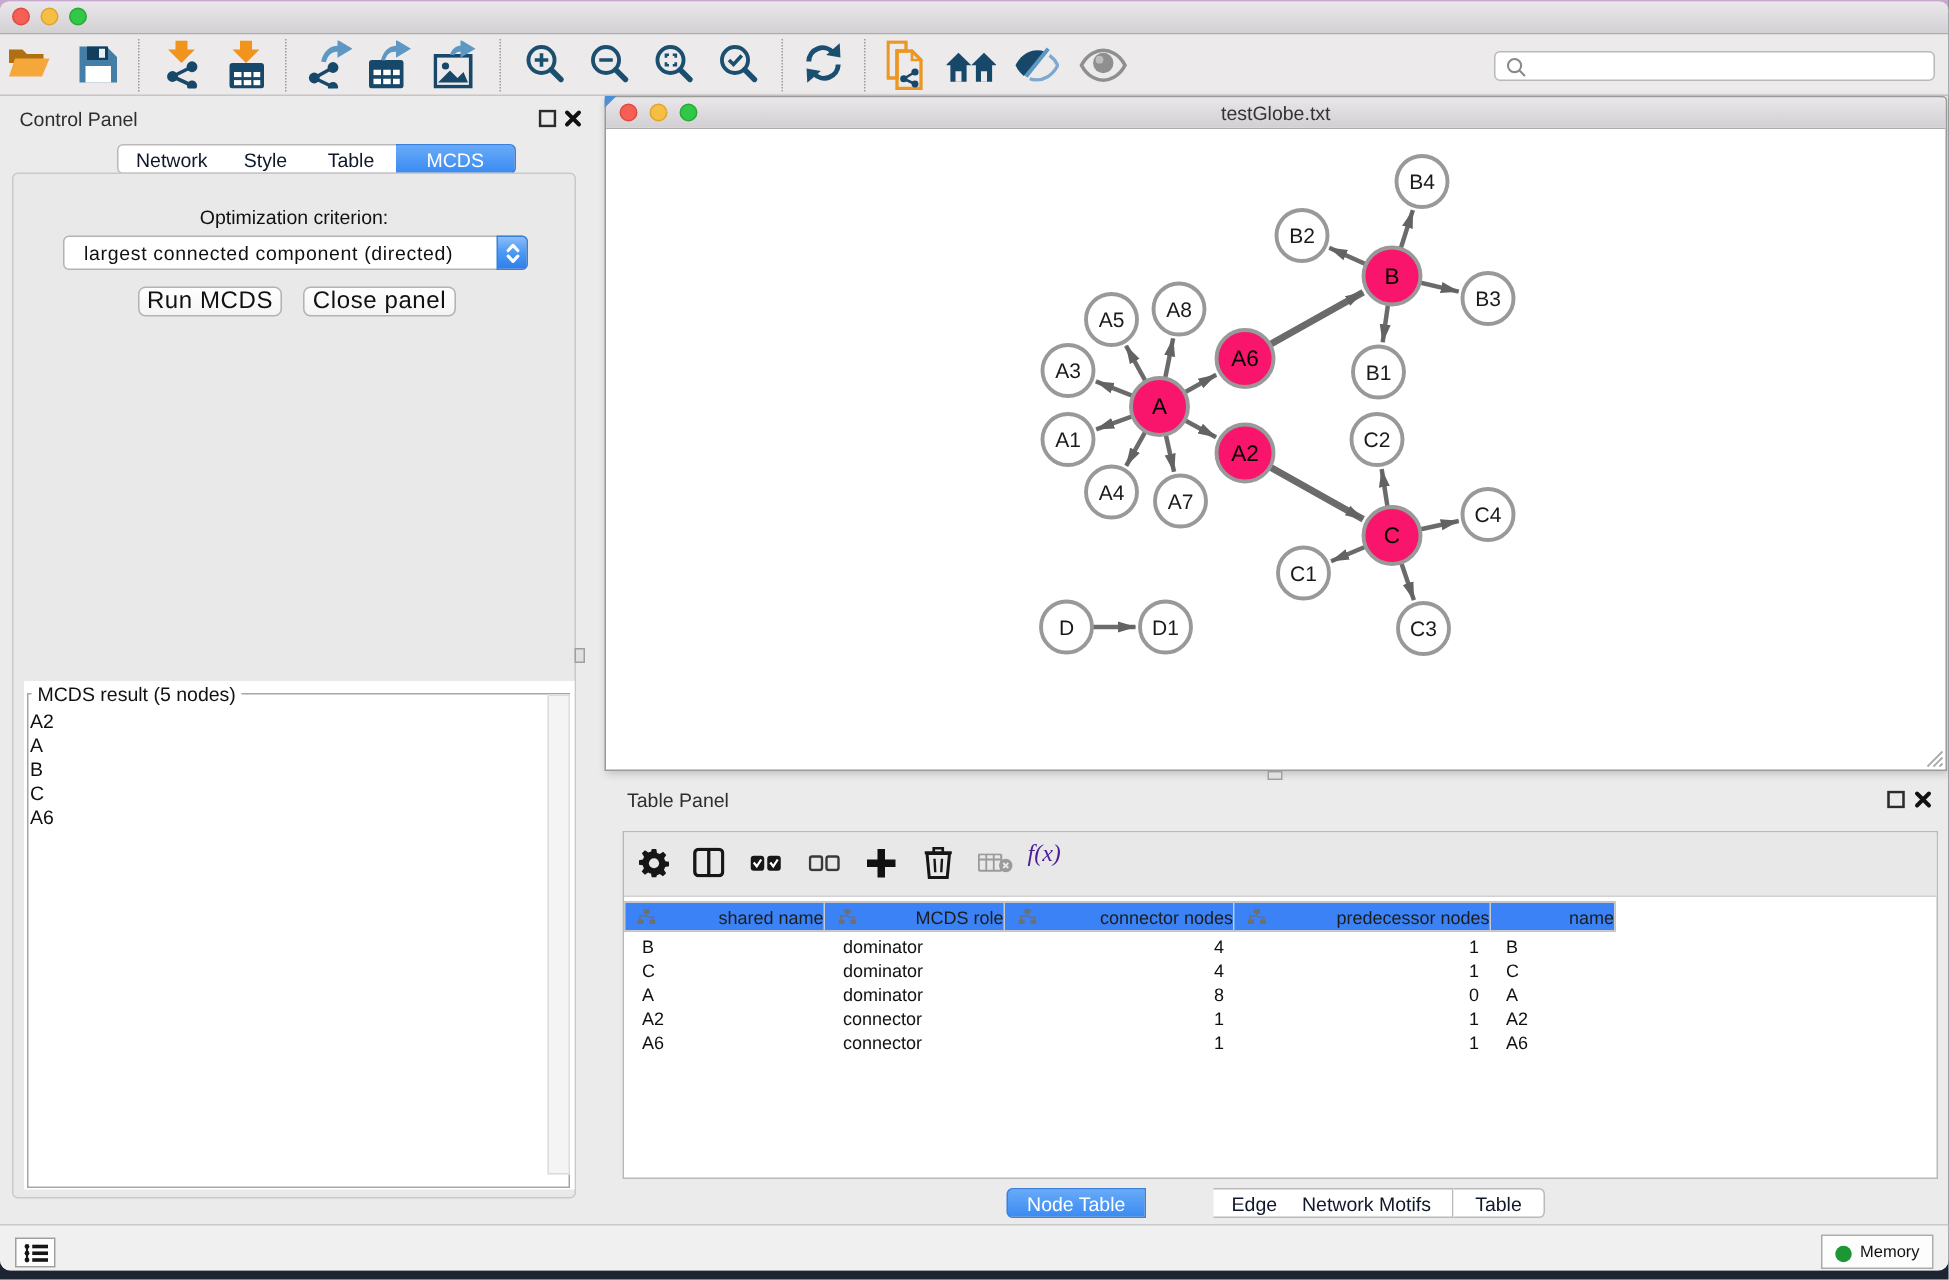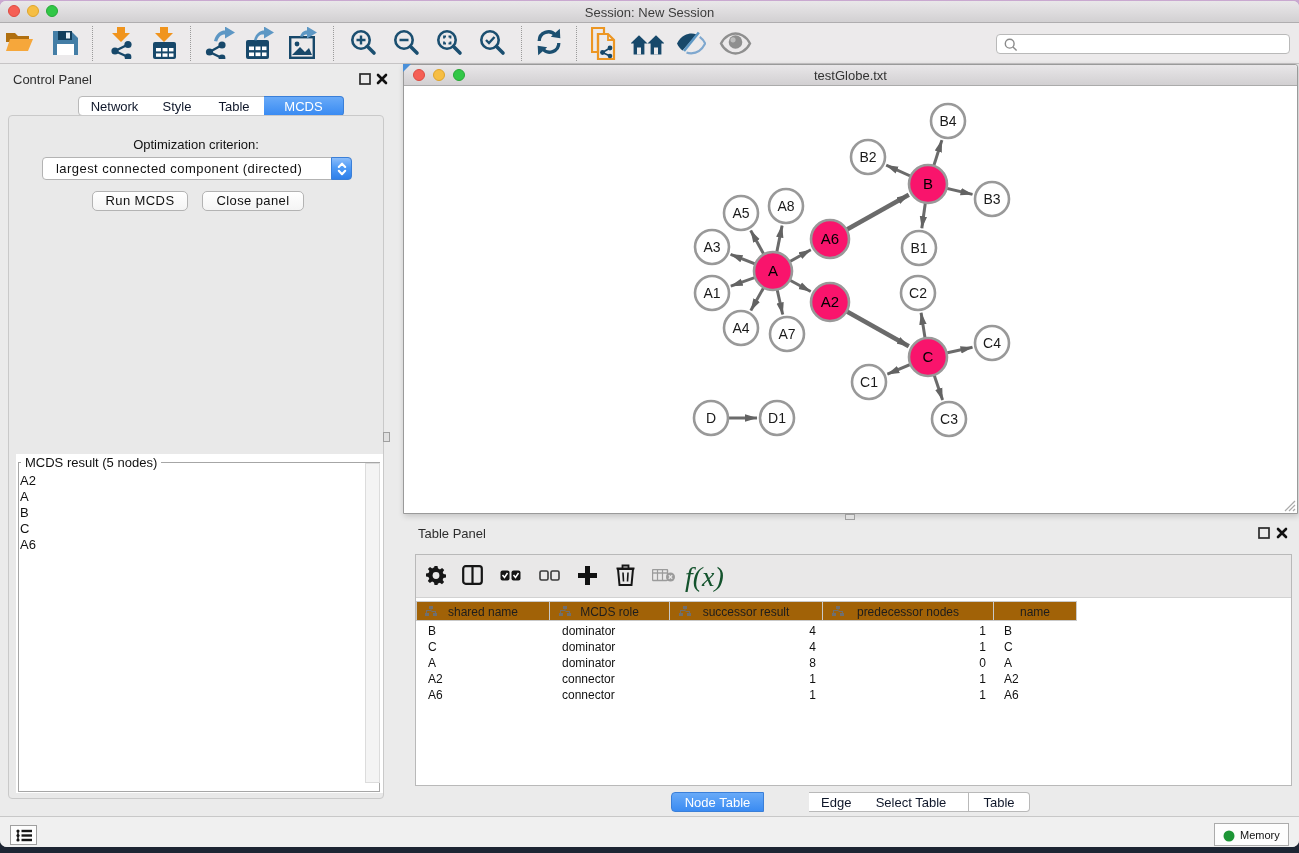--- a/index.html
+++ b/index.html
@@ -17,52 +17,51 @@
 .tbi { position:absolute; top:27px; }
 #searchbox { position:absolute; left:996px; top:11px; width:294px; height:20px; background:#fff; border:1px solid #b9b9b9; border-radius:4px; }
 
 .ptitle { position:absolute; font-size:13px; color:#2e2e2e;text-align:right; }
 .tabrow span { position:absolute; height:20px; line-height:20px; text-align:center; font-size:13px; color:#0f172a; background:#fff; border:1px solid #b9b9b9; }
 .tabrow span.sel { background:linear-gradient(180deg,#68aaf8 0%,#3a8bf2 100%); color:#fff; border-color:#3a7fd8; }
 #cpanel { position:absolute; left:8px; top:114px; width:376px; height:684px; background:#e9e9e9; border:1px solid #c9c9c9; border-radius:4px; }
 #optlabel { position:absolute; left:8px; top:136px; width:376px; text-align:center; font-size:13px; color:#111; }
 #dropdown { position:absolute; left:42px; top:156px; width:310px; height:23px; background:#fff; border:1px solid #b3b3b3; border-radius:4px; font-size:13px; letter-spacing:0.45px; color:#111; line-height:21px; padding-left:13px; }
 #spinbtn { position:absolute; right:-1px; top:-1px; width:21px; height:23px; border-radius:0 4px 4px 0; background:linear-gradient(180deg,#8cbdfa 0%,#4f9bf6 45%,#2f7fe9 100%); border:1px solid #3a7fd8; }
-.btn { position:absolute; height:20px; background:linear-gradient(180deg,#ffffff 0%,#f4f4f4 100%); border:1px solid #b3b3b3; border-radius:5px; font-size:13px; letter-spacing:0.4px; color:#111; text-align:center; line-height:18px; }
+.btn { position:absolute; height:20px; background:linear-gradient(180deg,#ffffff 0%,#f4f4f4 100%); border:1px solid #b3b3b3; border-radius:5px; font-size:16px; letter-spacing:0.4px; color:#111; text-align:center; line-height:18px; }
 #listbox { position:absolute; left:16px; top:453px; width:367px; height:339px; background:#fff; }
 #fieldset { position:absolute; left:2px; top:8px; width:362px; height:330px; border:1px solid #a6a6a6; }
 #legend { position:absolute; left:5px; top:1px; background:#fff; padding:0 4px; font-size:13px; color:#111; }
 #mlist { position:absolute; left:4px; top:19px; font-size:13px; color:#111; line-height:16px; }
 #lscroll { position:absolute; right:3px; top:9px; width:15px; height:320px; background:#f4f4f4; border:1px solid #dcdcdc; }
 
 #netwin { position:absolute; left:403px; top:63px; width:895px; height:450px; background:#fff; border:1px solid #9a9a9a; border-radius:3px 3px 0 0; box-shadow:1px 2px 6px rgba(0,0,0,0.18); }
 #nettitle { position:absolute; left:0; top:0; width:893px; height:21px; background:linear-gradient(180deg,#e9e7e9 0%,#dcdadc 55%,#d2d0d2 100%); border-bottom:1px solid #ababab; border-radius:3px 3px 0 0; }
 #nettitle .t { position:absolute; left:0; right:0; top:3px; text-align:center; font-size:13px; color:#333; }
 
 #tbox { position:absolute; left:415px; top:553px; width:877px; height:232px; background:#fff; border:1px solid #b9b9b9; }
 #ttool { position:absolute; left:0; top:0; width:875px; height:43px; background:#e9e8e8; border-bottom:1px solid #d2d2d2; }
-.hcell { position:absolute; top:46px; height:20px; background:#a16207; border:1px solid #c9c9c9; border-left:none; font-size:12px; color:#1d1d1d; text-align:center; line-height:20px; }
+.hcell { position:absolute; top:46px; height:20px; background:#3b82f6; border:1px solid #c9c9c9; border-left:none; font-size:12px; color:#1d1d1d; text-align:right; line-height:20px; }
 .hico { position:absolute; left:9px; top:5px; }
 .trow { position:absolute; font-size:12px; color:#111; height:16px; line-height:16px; }
 .num { position:absolute; text-align:right; }
 
 #statusbar { position:absolute; left:0; top:815px; width:1299px; height:31px; background:#f0f0f0; border-top:1px solid #c8c8c8; }
 #listbtn { position:absolute; left:10px; top:8px; width:27px; height:20px; background:#fdfdfd; border:1px solid #9f9f9f; }
 #membtn { position:absolute; left:1214px; top:6px; width:75px; height:23px; background:#fdfdfd; border:1px solid #ababab; font-size:11px; color:#111; }
 .handle { position:absolute; background:#e0e0e0; border:1px solid #9f9f9f; }
 </style>
 </head>
 <body>
 <div id="deskTop"></div>
 <div id="win">
 <div id="titlebar">
   <div class="tl" style="left:8px;top:4px;background:#f55f55;border:1px solid #dd4a41;"></div>
   <div class="tl" style="left:27px;top:4px;background:#f6be44;border:1px solid #dfa42a;"></div>
   <div class="tl" style="left:46px;top:4px;background:#32c747;border:1px solid #27a838;"></div>
-  <div class="t">Session: New Session</div>
 </div>
 <div id="toolbar">
   <svg class="tbi" style="left:5px;top:7px" width="29" height="26" viewBox="0 0 29 26">
     <path d="M1,3 L10,3 L13,6 L24,6 L24,12 L1,12 Z" fill="#b06f10"></path>
     <path d="M1,21 L5,9 L28,9 L23,21 Z" fill="#f6a73b"></path>
   </svg>
   <svg class="tbi" style="left:52px;top:7px" width="27" height="26" viewBox="0 0 27 26">
     <path d="M1,1 L19,1 L26,8 L26,25 L1,25 Z" fill="#447ea6"></path>
     <path d="M6,1 L20,1 L20,10 L6,10 Z" fill="#133f5c"></path>
     <rect x="14" y="2.5" width="4" height="6" fill="#e9f1f6"></rect>
@@ -354,25 +353,25 @@
       <line x1="12" y1="8.5" x2="11.5" y2="17.5" stroke="#161616" stroke-width="1.6"></line>
     </svg>
     <svg style="position:absolute;left:236px;top:14px" width="24" height="13" viewBox="0 0 24 13">
       <rect x="0.5" y="0.5" width="15" height="11" rx="1" fill="none" stroke="#9b9b9b" stroke-width="1.4"></rect>
       <line x1="0.5" y1="4" x2="15.5" y2="4" stroke="#9b9b9b" stroke-width="1.4"></line>
       <line x1="5.5" y1="1" x2="5.5" y2="11" stroke="#9b9b9b" stroke-width="1.2"></line>
       <line x1="10.5" y1="1" x2="10.5" y2="11" stroke="#9b9b9b" stroke-width="1.2"></line>
       <circle cx="18.5" cy="8" r="4.5" fill="#9b9b9b"></circle>
       <path d="M16.8,6.3 L20.2,9.7 M20.2,6.3 L16.8,9.7" stroke="#e9e8e8" stroke-width="1.3"></path>
     </svg>
-    <div style="position:absolute;left:269px;top:6px;font-family:'Liberation Serif',serif;font-style:italic;font-size:28px;color:#14532d;">f(x)</div>
+    <div style="position:absolute;left:269px;top:6px;font-family:'Liberation Serif',serif;font-style:italic;font-size:16px;color:#4c1d95;">f(x)</div>
   </div>
   <div class="hcell" style="left:0;top:46px;width:134px;border-left:1px solid #c9c9c9;">shared name</div>
   <div class="hcell" style="left:134px;top:46px;width:120px;">MCDS role</div>
-  <div class="hcell" style="left:254px;top:46px;width:153px;">successor result</div>
+  <div class="hcell" style="left:254px;top:46px;width:153px;">connector nodes</div>
   <div class="hcell" style="left:407px;top:46px;width:171px;">predecessor nodes</div>
   <div class="hcell" style="left:578px;top:46px;width:83px;">name</div>
   <svg class="hico" style="left:9px;top:51px" width="12" height="10" viewBox="0 0 12 10">
         <g fill="#6f6f6f">
           <rect x="4" y="0" width="4" height="3"></rect>
           <rect x="0" y="7" width="4" height="3"></rect>
           <rect x="8" y="7" width="4" height="3"></rect>
           <path d="M5.5,3 h1 v2 h-4.5 v2 h-1 v-3 h4.5 Z M6.5,5 h4.5 v2 h-1 v-1 h-3.5 Z"></path>
         </g>
       </svg>
@@ -422,21 +421,21 @@
   <div class="trow" style="left:588px;top:116px;">A2</div>
   <div class="trow" style="left:12px;top:132px;">A6</div>
   <div class="trow" style="left:146px;top:132px;">connector</div>
   <div class="trow num" style="left:300px;top:132px;width:100px;">1</div>
   <div class="trow num" style="left:470px;top:132px;width:100px;">1</div>
   <div class="trow" style="left:588px;top:132px;">A6</div>
 </div>
 <div class="tabrow">
   <span class="sel" style="left:671px;top:791px;width:93px;border-radius:4px 0 0 4px;">Node Table</span>
   <span style="left:764px;top:791px;width:90px;border-left:none;margin-left:45px;">Edge Table</span>
-  <span style="left:854px;top:791px;width:115px;border-left:none;">Select Table</span>
+  <span style="left:854px;top:791px;width:115px;border-left:none;">Network Motifs</span>
   <span style="left:969px;top:791px;width:61px;border-left:none;border-radius:0 4px 4px 0;">Table</span>
 </div>
 <div id="statusbar">
   <div id="listbtn">
     <svg style="position:absolute;left:5px;top:3px" width="16" height="13" viewBox="0 0 16 13">
       <g fill="#161616">
         <circle cx="2" cy="2" r="1.6"></circle>
             <circle cx="2" cy="6.5" r="1.6"></circle>
             <circle cx="2" cy="11" r="1.6"></circle>
         <rect x="1.3" y="2" width="1.4" height="9"></rect>

